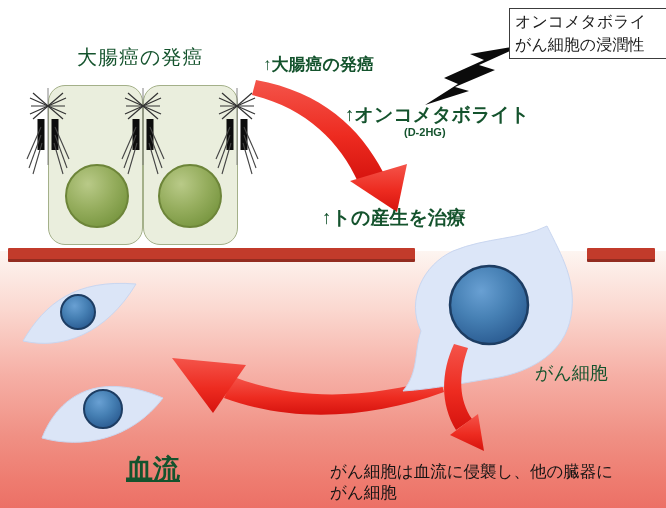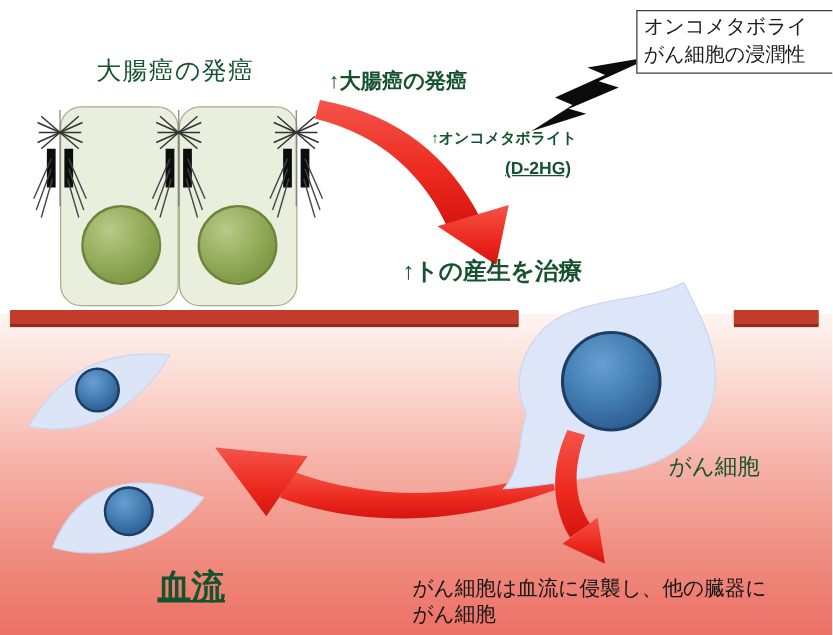--- a/index.html
+++ b/index.html
@@ -29,22 +29,22 @@
     border:2px solid #6d8539;box-sizing:border-box;
   }
   
   #treatment-box{
     left:509px;top:8px;width:151px;background:#fff;border:1.5px solid #3c3c3c;
     padding:2px 5px;font-size:16px;line-height:1.42;font-weight:500;color:#1a1a1a;
   }
   svg{position:absolute;left:0;top:0;}
   .t-carcino{left:77px;top:46px;font-size:20px;letter-spacing:1px;}
   .t-glut{left:263px;top:55px;font-size:17px;font-weight:600;}
-  .t-onco{left:345px;top:104px;font-size:12px;font-weight:600;}
-  .t-d2hg{left:404px;top:126px;font-size:14px;font-weight:600;text-decoration:underline;}
+  .t-onco{left:345px;top:104px;font-size:19px;font-weight:600;}
+  .t-d2hg{left:404px;top:126px;font-size:11px;font-weight:600;}
   .t-invas{left:322px;top:207px;font-size:19px;font-weight:600;}
   .t-cancer{left:514px;top:363px;font-size:18px;margin-left:21px;}
   .t-blood{left:126px;top:454px;font-size:27px;font-weight:600;text-decoration:underline;}
   #metastasis-note{
     left:330px;top:461px;width:336px;text-align:left;font-size:16.5px;
     line-height:1.3;color:#141414;white-space:nowrap;
   }
 </style>
 </head>
 <body>

